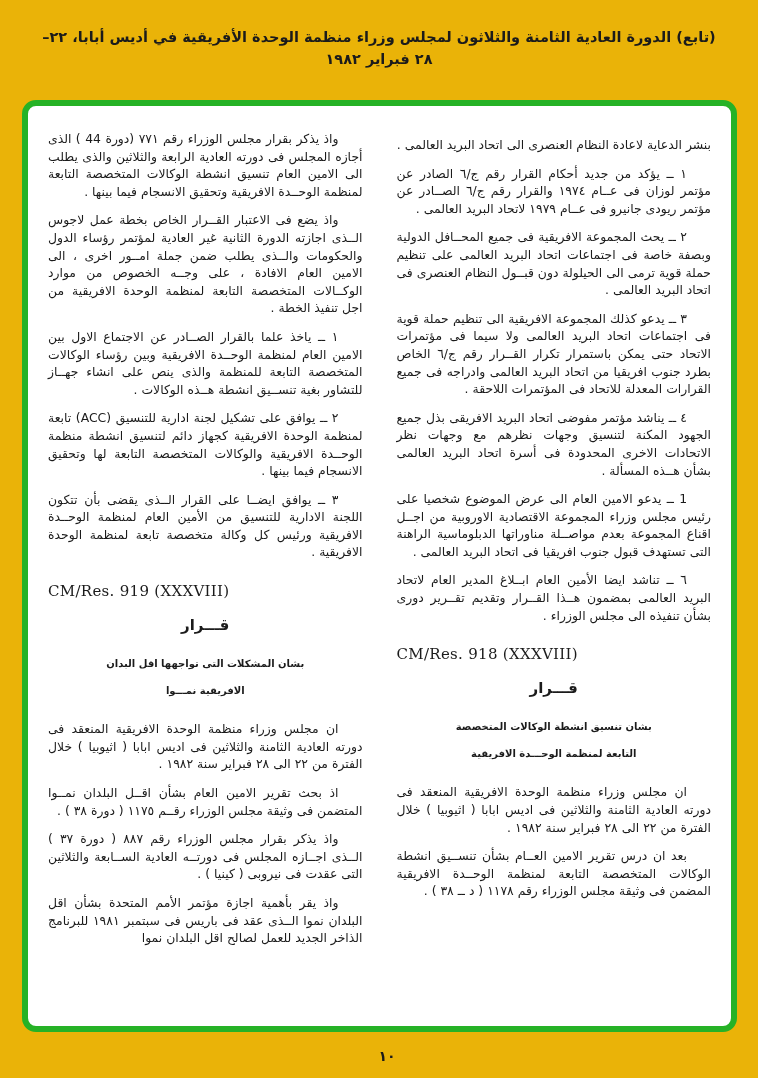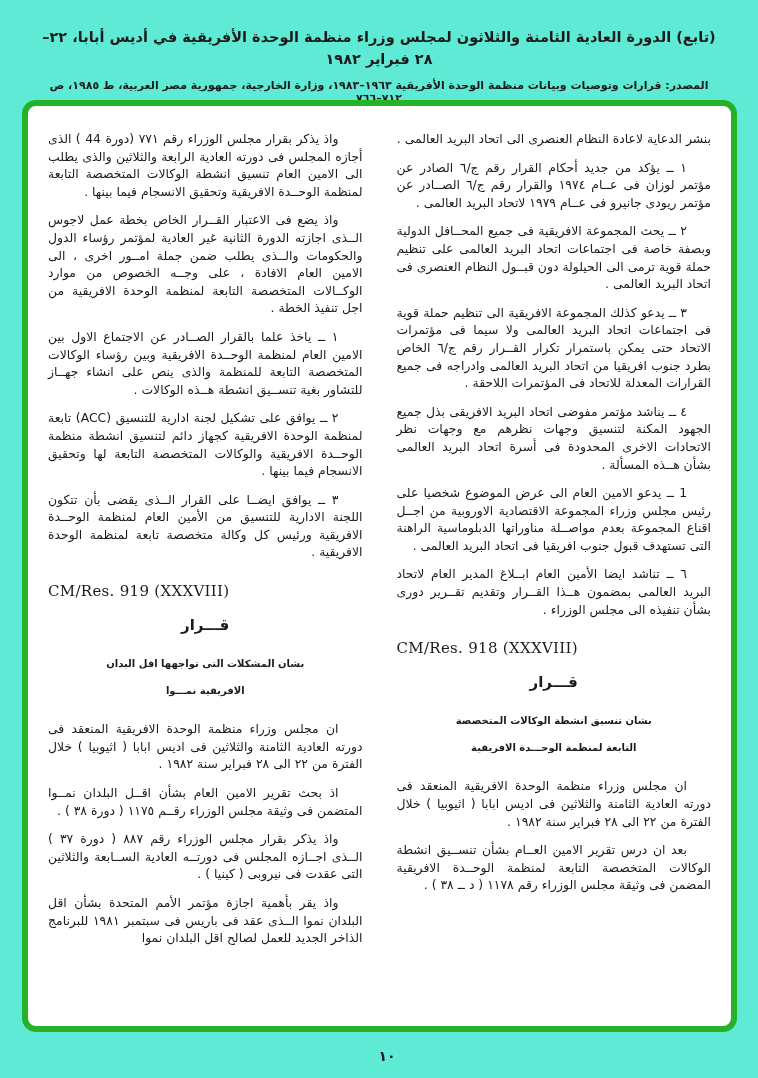--- a/index.html
+++ b/index.html
@@ -1,57 +1,56 @@
 <!DOCTYPE html>
 <html lang="ar"><head>
 <meta charset="utf-8">
 <style>
   html,body{margin:0;padding:0;background:#e8e8e8;}
   .page{
-    position:relative;width:758px;height:1078px;background:#5eead4;
+    position:relative;width:758px;height:1078px;background:#eab308;
     font-family:"DejaVu Sans",sans-serif;color:#1b1b1b;overflow:hidden;
     margin:0 auto;
   }
   .header{position:absolute;top:26px;left:0;right:0;text-align:center;direction:rtl;}
   .h1{font-size:14.5px;font-weight:700;letter-spacing:0;line-height:22px;padding:0 40px;}
   .h2{font-size:11px;font-weight:700;margin-top:9px;padding:0 40px;}
   .frame{
     position:absolute;top:100px;left:22px;width:715px;height:932px;
     border:6px solid #26b226;border-radius:14px;box-sizing:border-box;background:#fff;
   }
   .cols{
     display:flex;direction:rtl;gap:34px;
     padding:24px 20px 0 20px;height:100%;box-sizing:border-box;overflow:hidden;
   }
   .col{
     flex:1;direction:rtl;text-align:justify;
     font-size:12.4px;line-height:17.6px;
   }
   .para{margin:0 0 11px;text-indent:24px;}
-  .para.flush{text-indent:0;}
+  .para.flush{text-indent:0;margin-top:6px;}
   .para b{font-weight:400;}
   .resref{
     font-family:"DejaVu Serif",serif;direction:ltr;text-align:left;
     text-indent:0;font-size:15px;letter-spacing:.3px;margin:22px 0 8px;
   }
   .resheading{text-align:center;font-weight:700;font-size:15px;text-indent:0;margin:16px 0 14px;}
   .subject{text-align:center;font-weight:700;font-size:10px;text-indent:0;margin:16px 0 16px;line-height:27px;}
   .footer{
     position:absolute;bottom:14px;left:16px;right:0;text-align:center;
     font-size:14px;font-weight:700;direction:rtl;
   }
 </style>
 </head>
 <body>
 
 <div class="page">
 
   <div class="header">
     <div class="h1">(تابع) الدورة العادية الثامنة والثلاثون لمجلس وزراء منظمة الوحدة الأفريقية في أديس أبابا، ٢٢–٢٨ فبراير ١٩٨٢</div>
-    <div class="h2">المصدر: قرارات وتوصيات وبيانات منظمة الوحدة الأفريقية ١٩٦٣–١٩٨٣، وزارة الخارجية، جمهورية مصر العربية، ط ١٩٨٥، ص ٧١٢–٧٦٦</div>
   </div>
 
   <div class="frame">
     <div class="cols">
 
       <div class="col">
         <p class="para flush"><span></span><b></b><span>بنشر الدعاية لاعادة النظام العنصرى الى اتحاد البريد العالمى .</span></p>
         <p class="para"><span>١ ــ </span><b></b><span>يؤكد من جديد أحكام القرار رقم ج/٦ الصادر عن مؤتمر لوزان فى عــام ١٩٧٤ والقرار رقم ج/٦ الصــادر عن مؤتمر ريودى جانيرو فى عــام ١٩٧٩ لاتحاد البريد العالمى .</span></p>
         <p class="para"><span>٢ ــ </span><b></b><span>يحث المجموعة الافريقية فى جميع المحــافل الدولية وبصفة خاصة فى اجتماعات اتحاد البريد العالمى على تنظيم حملة قوية ترمى الى الحيلولة دون قبــول النظام العنصرى فى اتحاد البريد العالمى .</span></p>
         <p class="para"><span>٣ ــ </span><b></b><span>يدعو كذلك المجموعة الافريقية الى تنظيم حملة قوية فى اجتماعات اتحاد البريد العالمى ولا سيما فى مؤتمرات الاتحاد حتى يمكن باستمرار تكرار القــرار رقم ج/٦ الخاص بطرد جنوب افريقيا من اتحاد البريد العالمى وادراجه فى جميع القرارات المعدلة للاتحاد فى المؤتمرات اللاحقة .</span></p>

